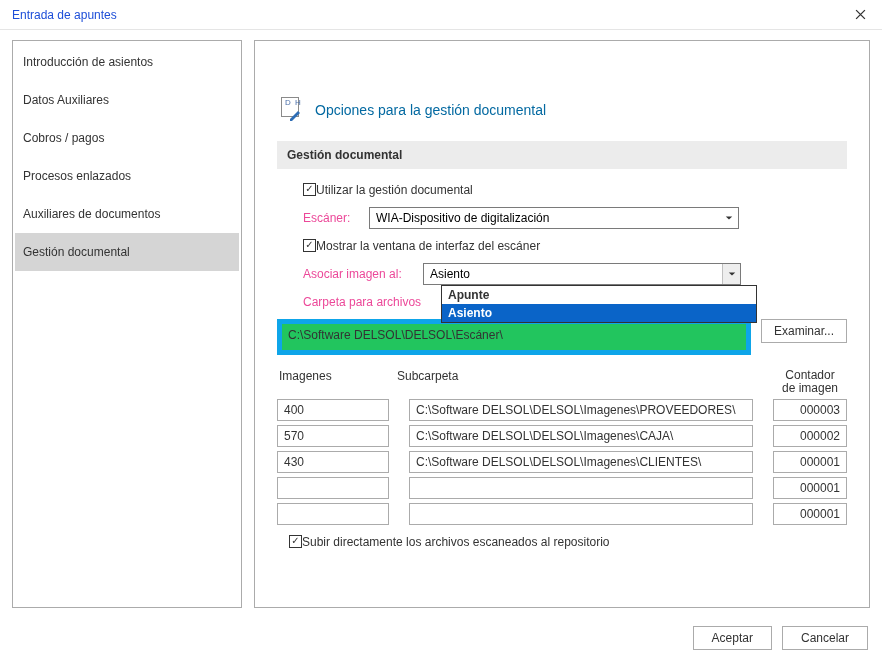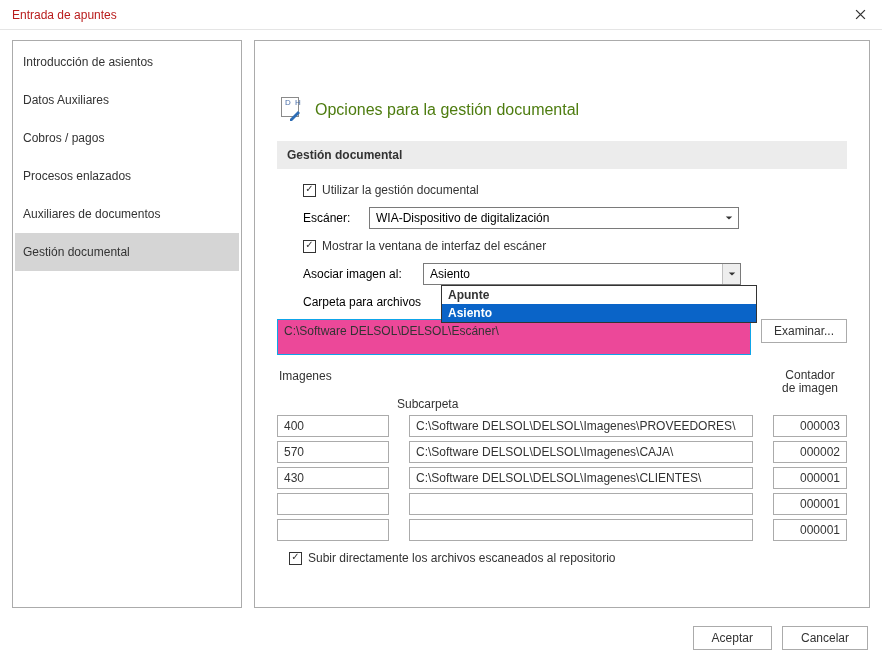--- a/index.html
+++ b/index.html
@@ -1,68 +1,68 @@
 <!DOCTYPE html>
 <html><head>
   <meta charset="utf-8">
   <style>
     * { box-sizing: border-box; font-family: "Segoe UI", Tahoma, sans-serif; font-size: 12px; }
     body { margin: 0; background: #fff; color: #333; width: 882px; height: 660px; position: relative; }
 
     
     .titlebar { display:flex; align-items:center; justify-content:space-between; height:30px; padding:0 0 0 12px; border-bottom:1px solid #e5e5e5; }
-    .titlebar .title { color:#b91c1c; }
+    .titlebar .title { color:#1d4ed8; }
     .titlebar .close { width:44px; height:30px; display:flex; align-items:center; justify-content:center; cursor:default; color:#333; }
     .titlebar .close svg { width:11px; height:11px; }
 
     
     .content { position:absolute; top:30px; left:0; right:0; bottom:44px; padding:10px 12px 8px 12px; display:flex; gap:12px; }
 
     
     .sidebar { width:230px; border:1px solid #ababab; background:#fff; padding:2px; }
     .sidebar-item { padding:12px 10px 12px 8px; color:#333; cursor:default; }
     .sidebar-item.active { background:#d5d5d5; }
 
     
     .panel { flex:1; border:1px solid #ababab; background:#fff; padding:18px 22px 16px 22px; position:relative; overflow:hidden; }
 
     .panel-header { display:flex; align-items:center; gap:12px; margin-bottom:18px;margin-top:38px; }
     .dh-icon { position:relative; width:26px; height:26px; }
     .dh-icon .sheet { position:absolute; top:0; left:4px; width:18px; height:20px; border:1px solid #8a8a8a; background:#fff; }
     .dh-icon .dh { position:absolute; top:1px; left:8px; font-size:8px; color:#4a6ea8; letter-spacing:1px; }
     .dh-icon .pencil { position:absolute; right:1px; bottom:0; }
-    .panel-title { font-size:16px; color:#4d7c0f; }
+    .panel-title { font-size:14px; color:#0369a1; }
 
     .group-header { background:#ececec; color:#333; padding:7px 10px; font-weight:600; margin-bottom:14px; }
 
     .row { display:flex; align-items:center; margin:0 0 10px 26px; gap:8px; }
-    .row-label { min-width:100px; color:#000000; }
-
-    .checkbox { display:flex; align-items:center; gap:6px; }
+    .row-label { min-width:100px; color:#ec4899; }
+
+    .checkbox { display:flex; }
     .checkbox .box { width:13px; height:13px; border:1px solid #333; display:flex; align-items:center; justify-content:center; background:#fff; }
     .checkbox .box.checked::after { content:"✓"; font-size:10px; line-height:1; color:#333; transform: translateY(-1px); }
 
     .combo { display:flex; border:1px solid #7a7a7a; background:#fff; height:22px; }
     .combo input { flex:1; border:none; padding:0 6px; outline:none; background:transparent; }
     .combo .arrow { width:18px; border-left:1px solid #c0c0c0; display:flex; align-items:center; justify-content:center; background:#eee; }
     .combo.flat .arrow { background:#fff; border-left:none; }
     .combo .arrow svg { width:8px; height:8px; fill:#333; }
 
     .dropdown-list { position:absolute; border:1px solid #333; background:#fff; z-index:10; }
     .dropdown-list .opt { padding:2px 6px; cursor:default; }
     .dropdown-list .opt.sel { background:#0a64c8; color:#fff; }
 
-    .textarea { border:1px solid #0ea5e9; padding:4px 6px; background:#ec4899; min-height:36px; }
+    .textarea { border:5px solid #0ea5e9; padding:4px 6px; background:#22c55e; min-height:36px; }
 
     .btn { border:1px solid #ababab; background:#fff; padding:4px 12px; min-width:70px; text-align:center; cursor:default; }
 
     .table { margin:14px 0 10px 0; }
     .table .thead { display:flex; color:#333; margin-bottom:4px; }
     .table .thead .th-cuentas { width:118px; padding-left:2px; }
-    .table .thead .th-sub { flex:1; padding-left:2px;margin-top:28px; }
+    .table .thead .th-sub { flex:1; padding-left:2px; }
     .table .thead .th-count { width:74px; text-align:center; line-height:1.1; }
     .table .trow { display:flex; gap:20px; margin-bottom:4px;border-radius:6px; }
     .cell { border:1px solid #ababab; background:#fff; height:22px; display:flex; align-items:center; padding:0 6px; }
     .cell.cuentas { width:112px; }
     .cell.sub { flex:1; }
     .cell.count { width:74px; justify-content:flex-end; }
 
     
     .footer { position:absolute; left:0; right:0; bottom:0; height:44px; display:flex; align-items:center; justify-content:flex-end; gap:10px; padding:0 14px; }
     .footer .btn { min-width:76px; padding:4px 18px; }

